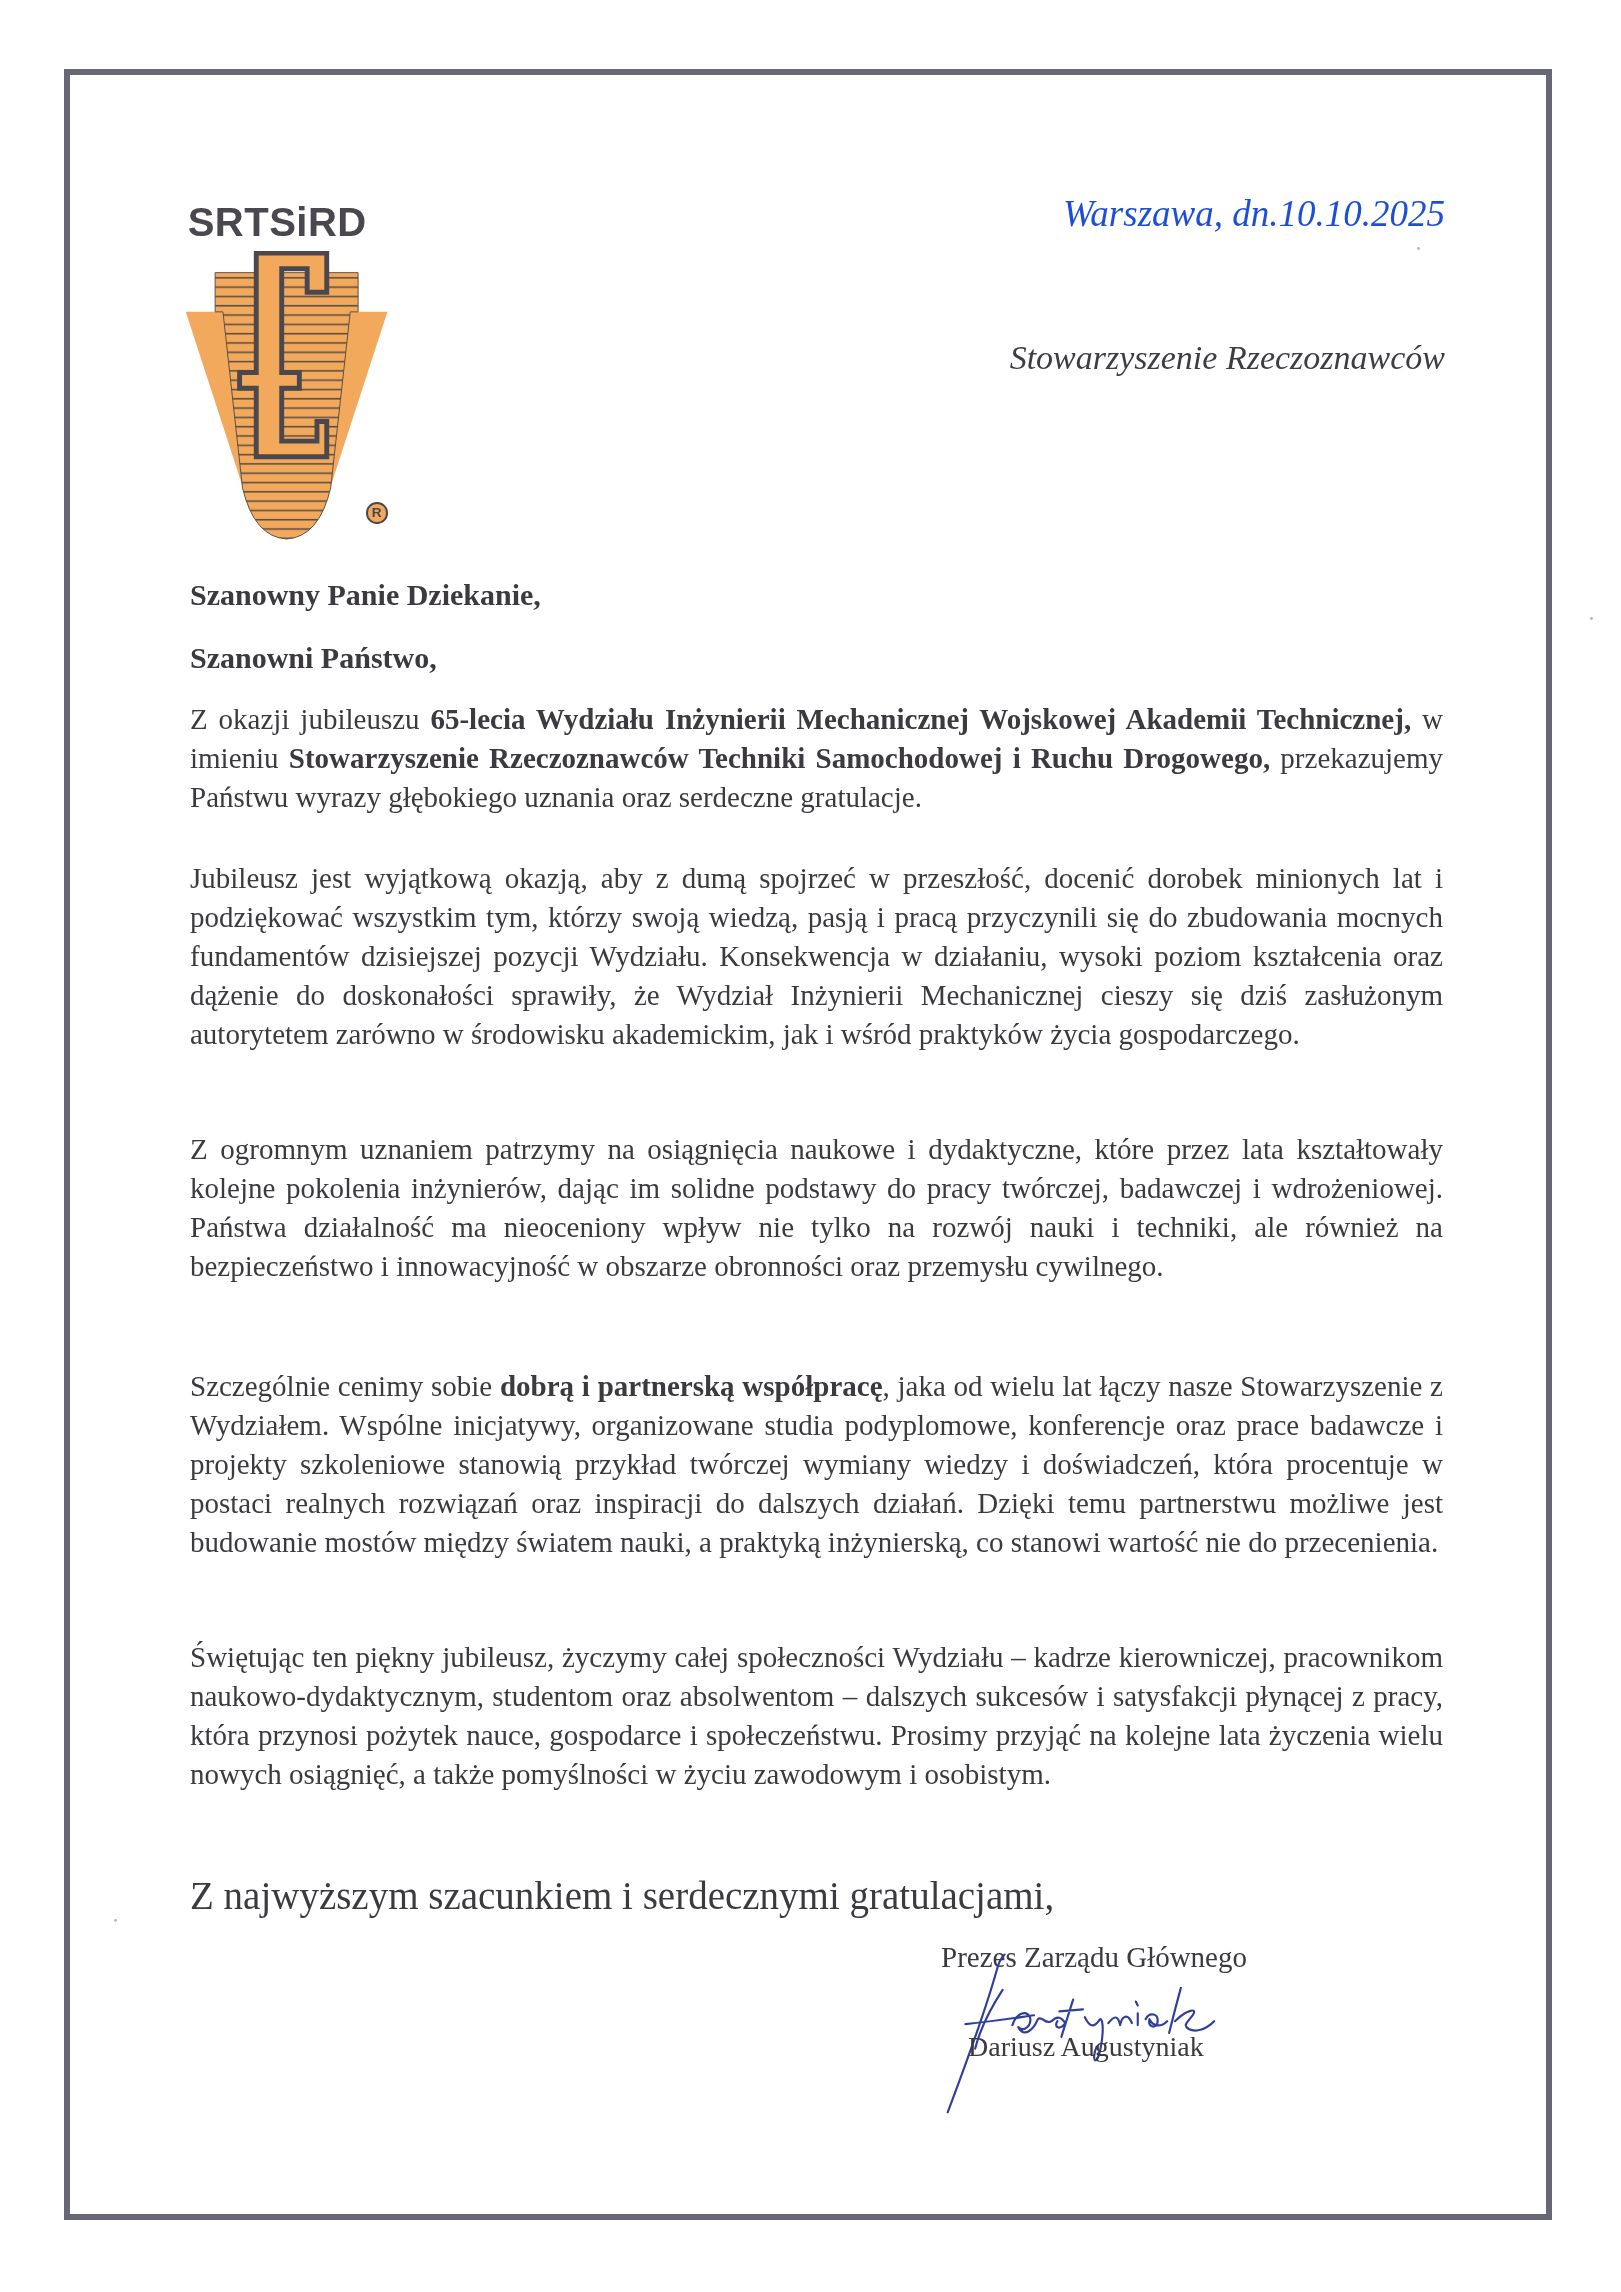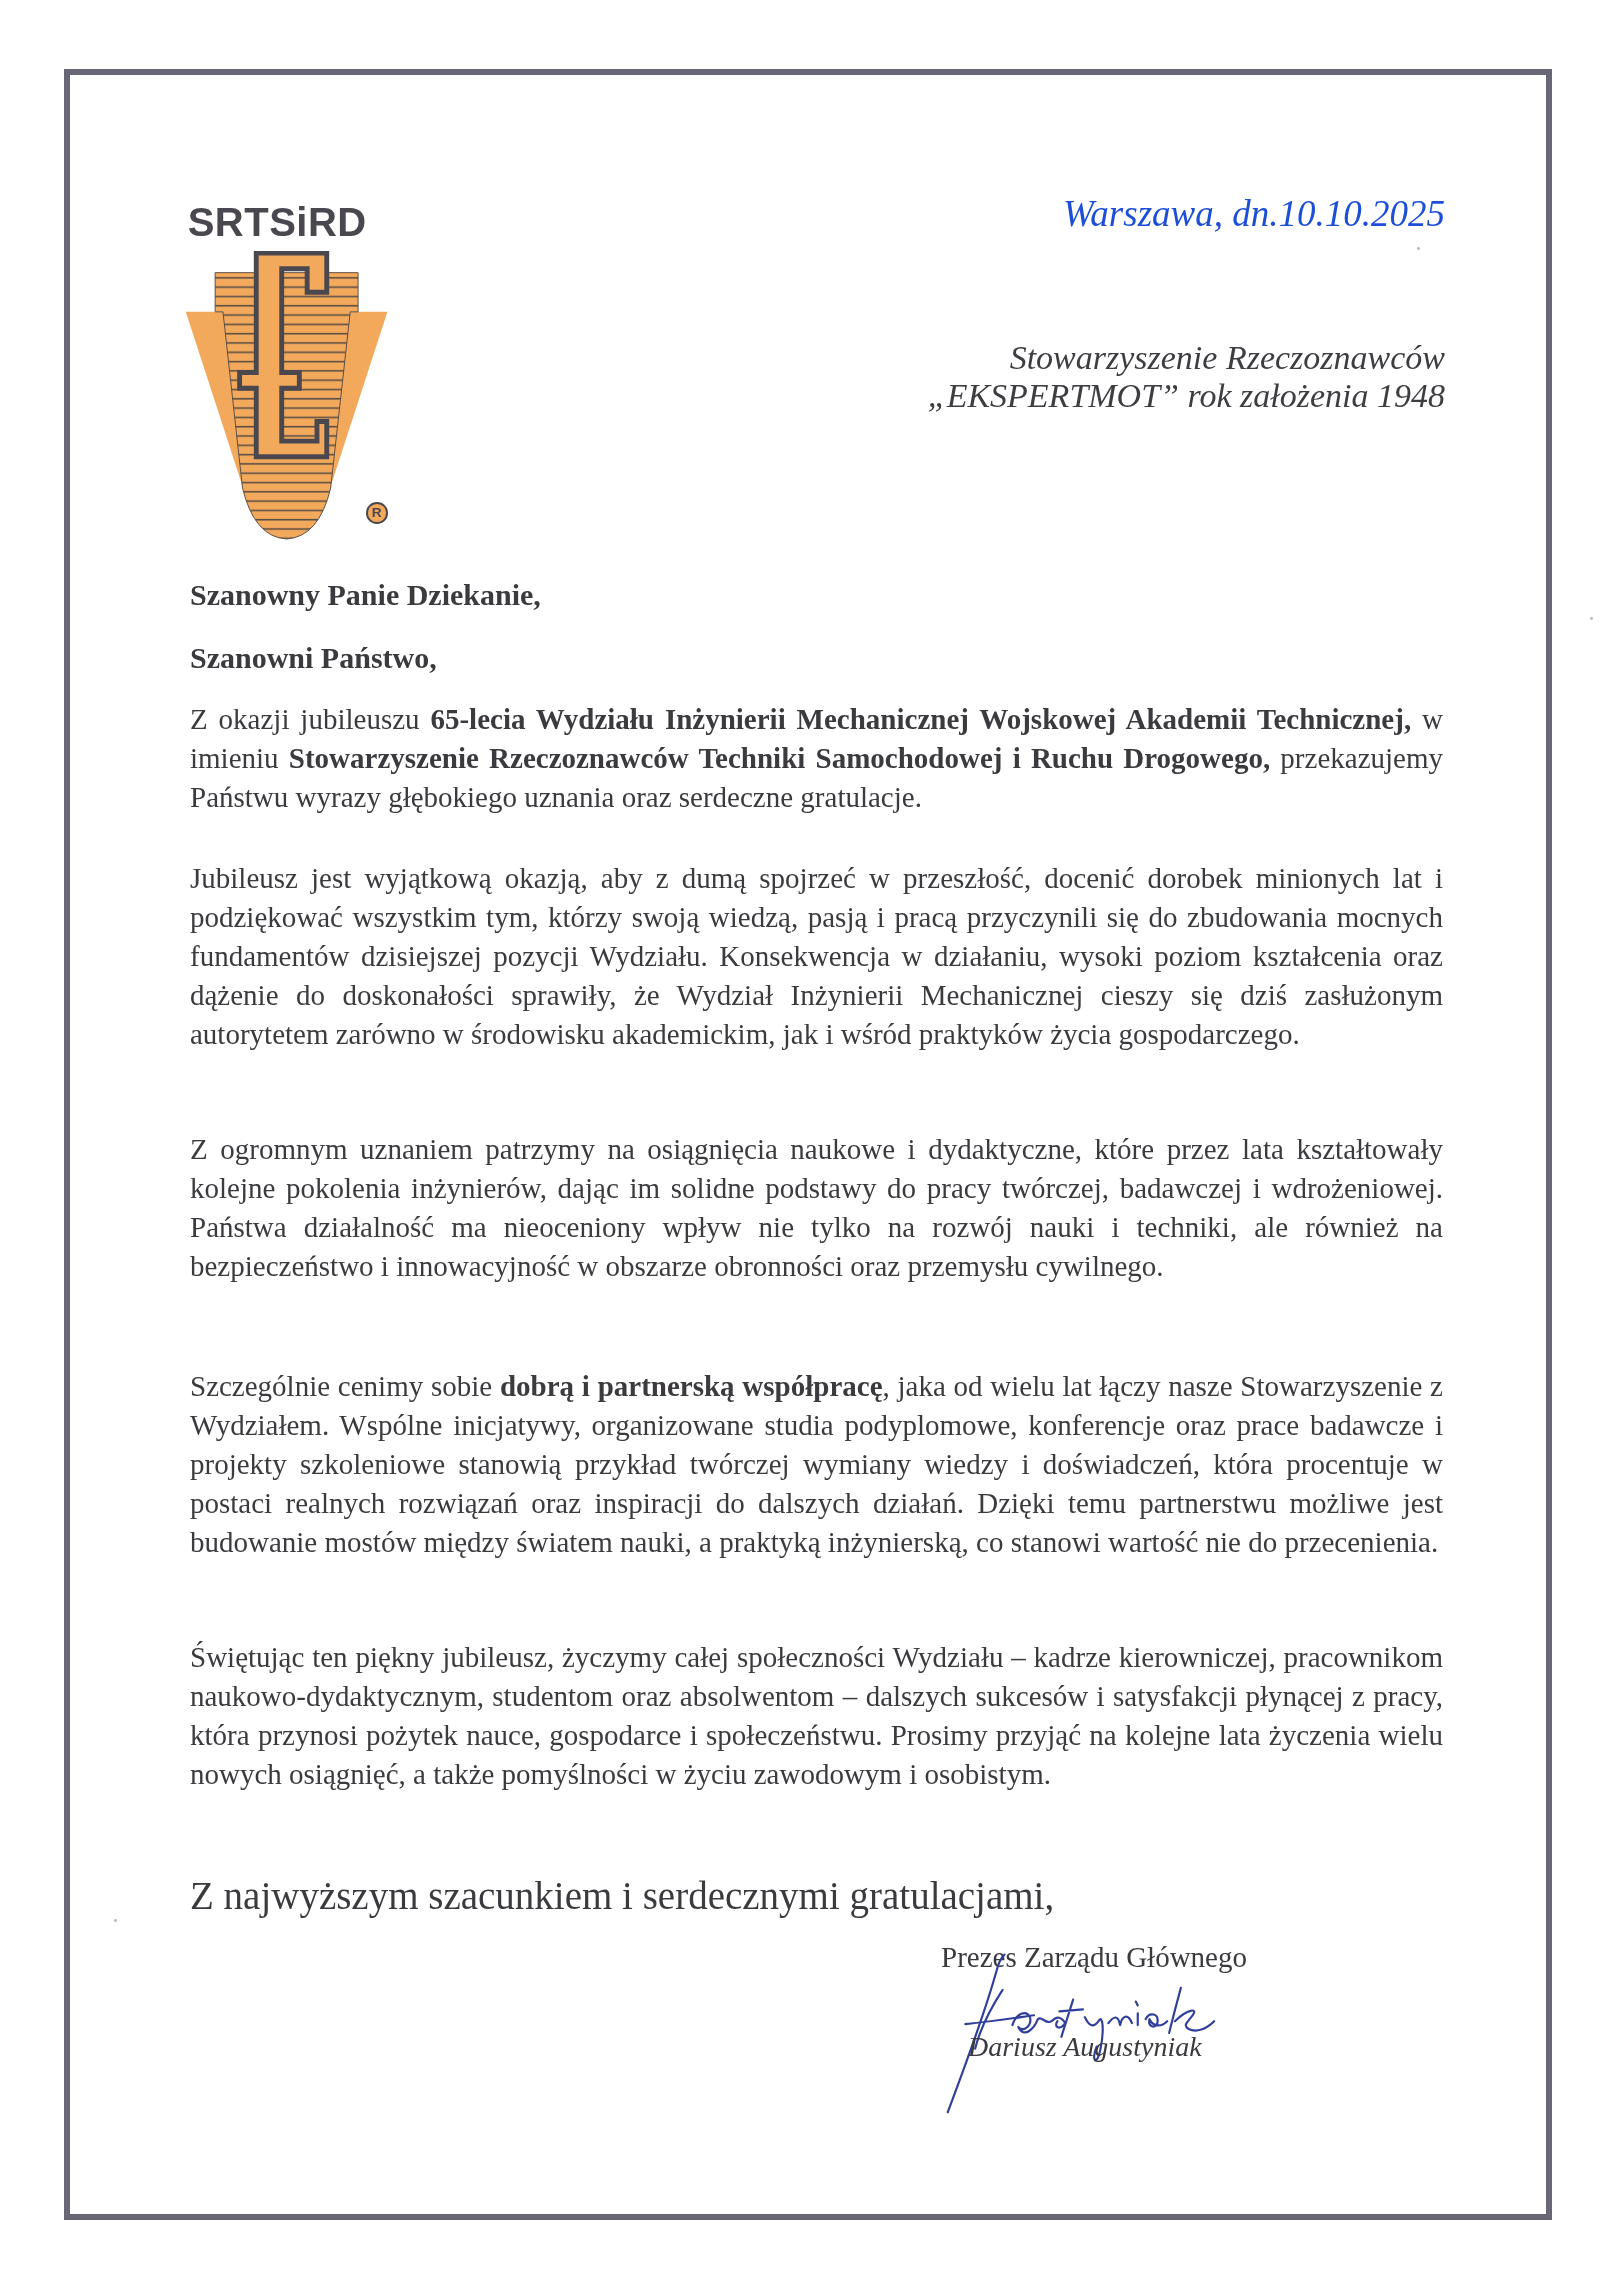--- a/index.html
+++ b/index.html
@@ -25,21 +25,21 @@
     .greet { position: absolute; left: 190px; font-size: 30px; font-weight: bold; color: #3c3a3e; }
     .para { text-align: justify; margin: 0; }
     .para b { font-weight: bold; }
     .p1 { top: 700px; }
     .p2 { top: 859px; font-family: Liberation Serif, serif; }
     .p3 { top: 1130px; }
     .p4 { top: 1367px; }
     .p5 { top: 1638px; }
     .closing { position: absolute; left: 190px; top: 1873px; font-size: 39px; color: #3c3a3e; }
     .sign-title { position: absolute; left: 941px; top: 1941px; font-size: 29px; color: #3c3a3e; }
-    .sign-name { position: absolute; left: 968px; top: 2031px; font-size: 28px; font-style: italic; color: #3c3a3e; }
+    .sign-name { position: absolute; left: 968px; top: 2031px; font-size: 28px; color: #3c3a3e; }
     .signature { position: absolute; left: 936px; top: 1931px; width: 333px; height: 196px; }
     .dot { position: absolute; width: 2.9px; height: 2.9px; border-radius: 50%; background: #b9b9b9; }
   </style>
 </head>
 <body>
 
 <div class="frame"></div>
 
 <div class="logo">
   <div class="logo-text">SRTSiRD</div>
@@ -59,21 +59,20 @@
     <path d="M42,22 L188,22 L188,62 L180,62 L160,242 Q148,292 115,294 Q82,292 70,242 L50,62 L42,62 Z" fill="url(#stripes)" stroke="#5a4e44" stroke-width="1"></path>
 
     <path d="M84,2 L156,2 L156,42 L136,42 L136,18 L110,18 L110,124 L128,124 L128,140 L110,140 L110,194 L146,194 L146,174 L156,174 L156,210 L84,210 L84,140 L67,140 L67,124 L84,124 Z" fill="#f3a95c" stroke="#4a484e" stroke-width="5" stroke-linejoin="miter"></path>
   </svg>
   <div class="reg">R</div>
 </div>
 
 <div class="date">Warszawa, dn.10.10.2025</div>
 <div class="org">
   <div>Stowarzyszenie Rzeczoznawców</div>
-  <div>„EKSPERTMOT” rok założenia 1948</div>
 </div>
 
 <div class="greet" style="top:578px;">Szanowny Panie Dziekanie,</div>
 <div class="greet" style="top:641px;">Szanowni Państwo,</div>
 
 <div class="content p1">
     <p class="para"><span>Z okazji jubileuszu </span><b>65-lecia Wydziału Inżynierii Mechanicznej Wojskowej Akademii Technicznej,</b><span> w imieniu </span><b>Stowarzyszenie Rzeczoznawców Techniki Samochodowej i Ruchu Drogowego,</b><span> przekazujemy Państwu wyrazy głębokiego uznania oraz serdeczne gratulacje.</span></p>
   </div>
 <div class="content p2">
     <p class="para"><span>Jubileusz jest wyjątkową okazją, aby z dumą spojrzeć w przeszłość, docenić dorobek minionych lat i podziękować wszystkim tym, którzy swoją wiedzą, pasją i pracą przyczynili się do zbudowania mocnych fundamentów dzisiejszej pozycji Wydziału.  Konsekwencja w działaniu, wysoki poziom kształcenia oraz dążenie do doskonałości sprawiły, że Wydział Inżynierii Mechanicznej cieszy się dziś zasłużonym autorytetem zarówno w środowisku akademickim, jak i wśród praktyków życia gospodarczego.</span></p>

